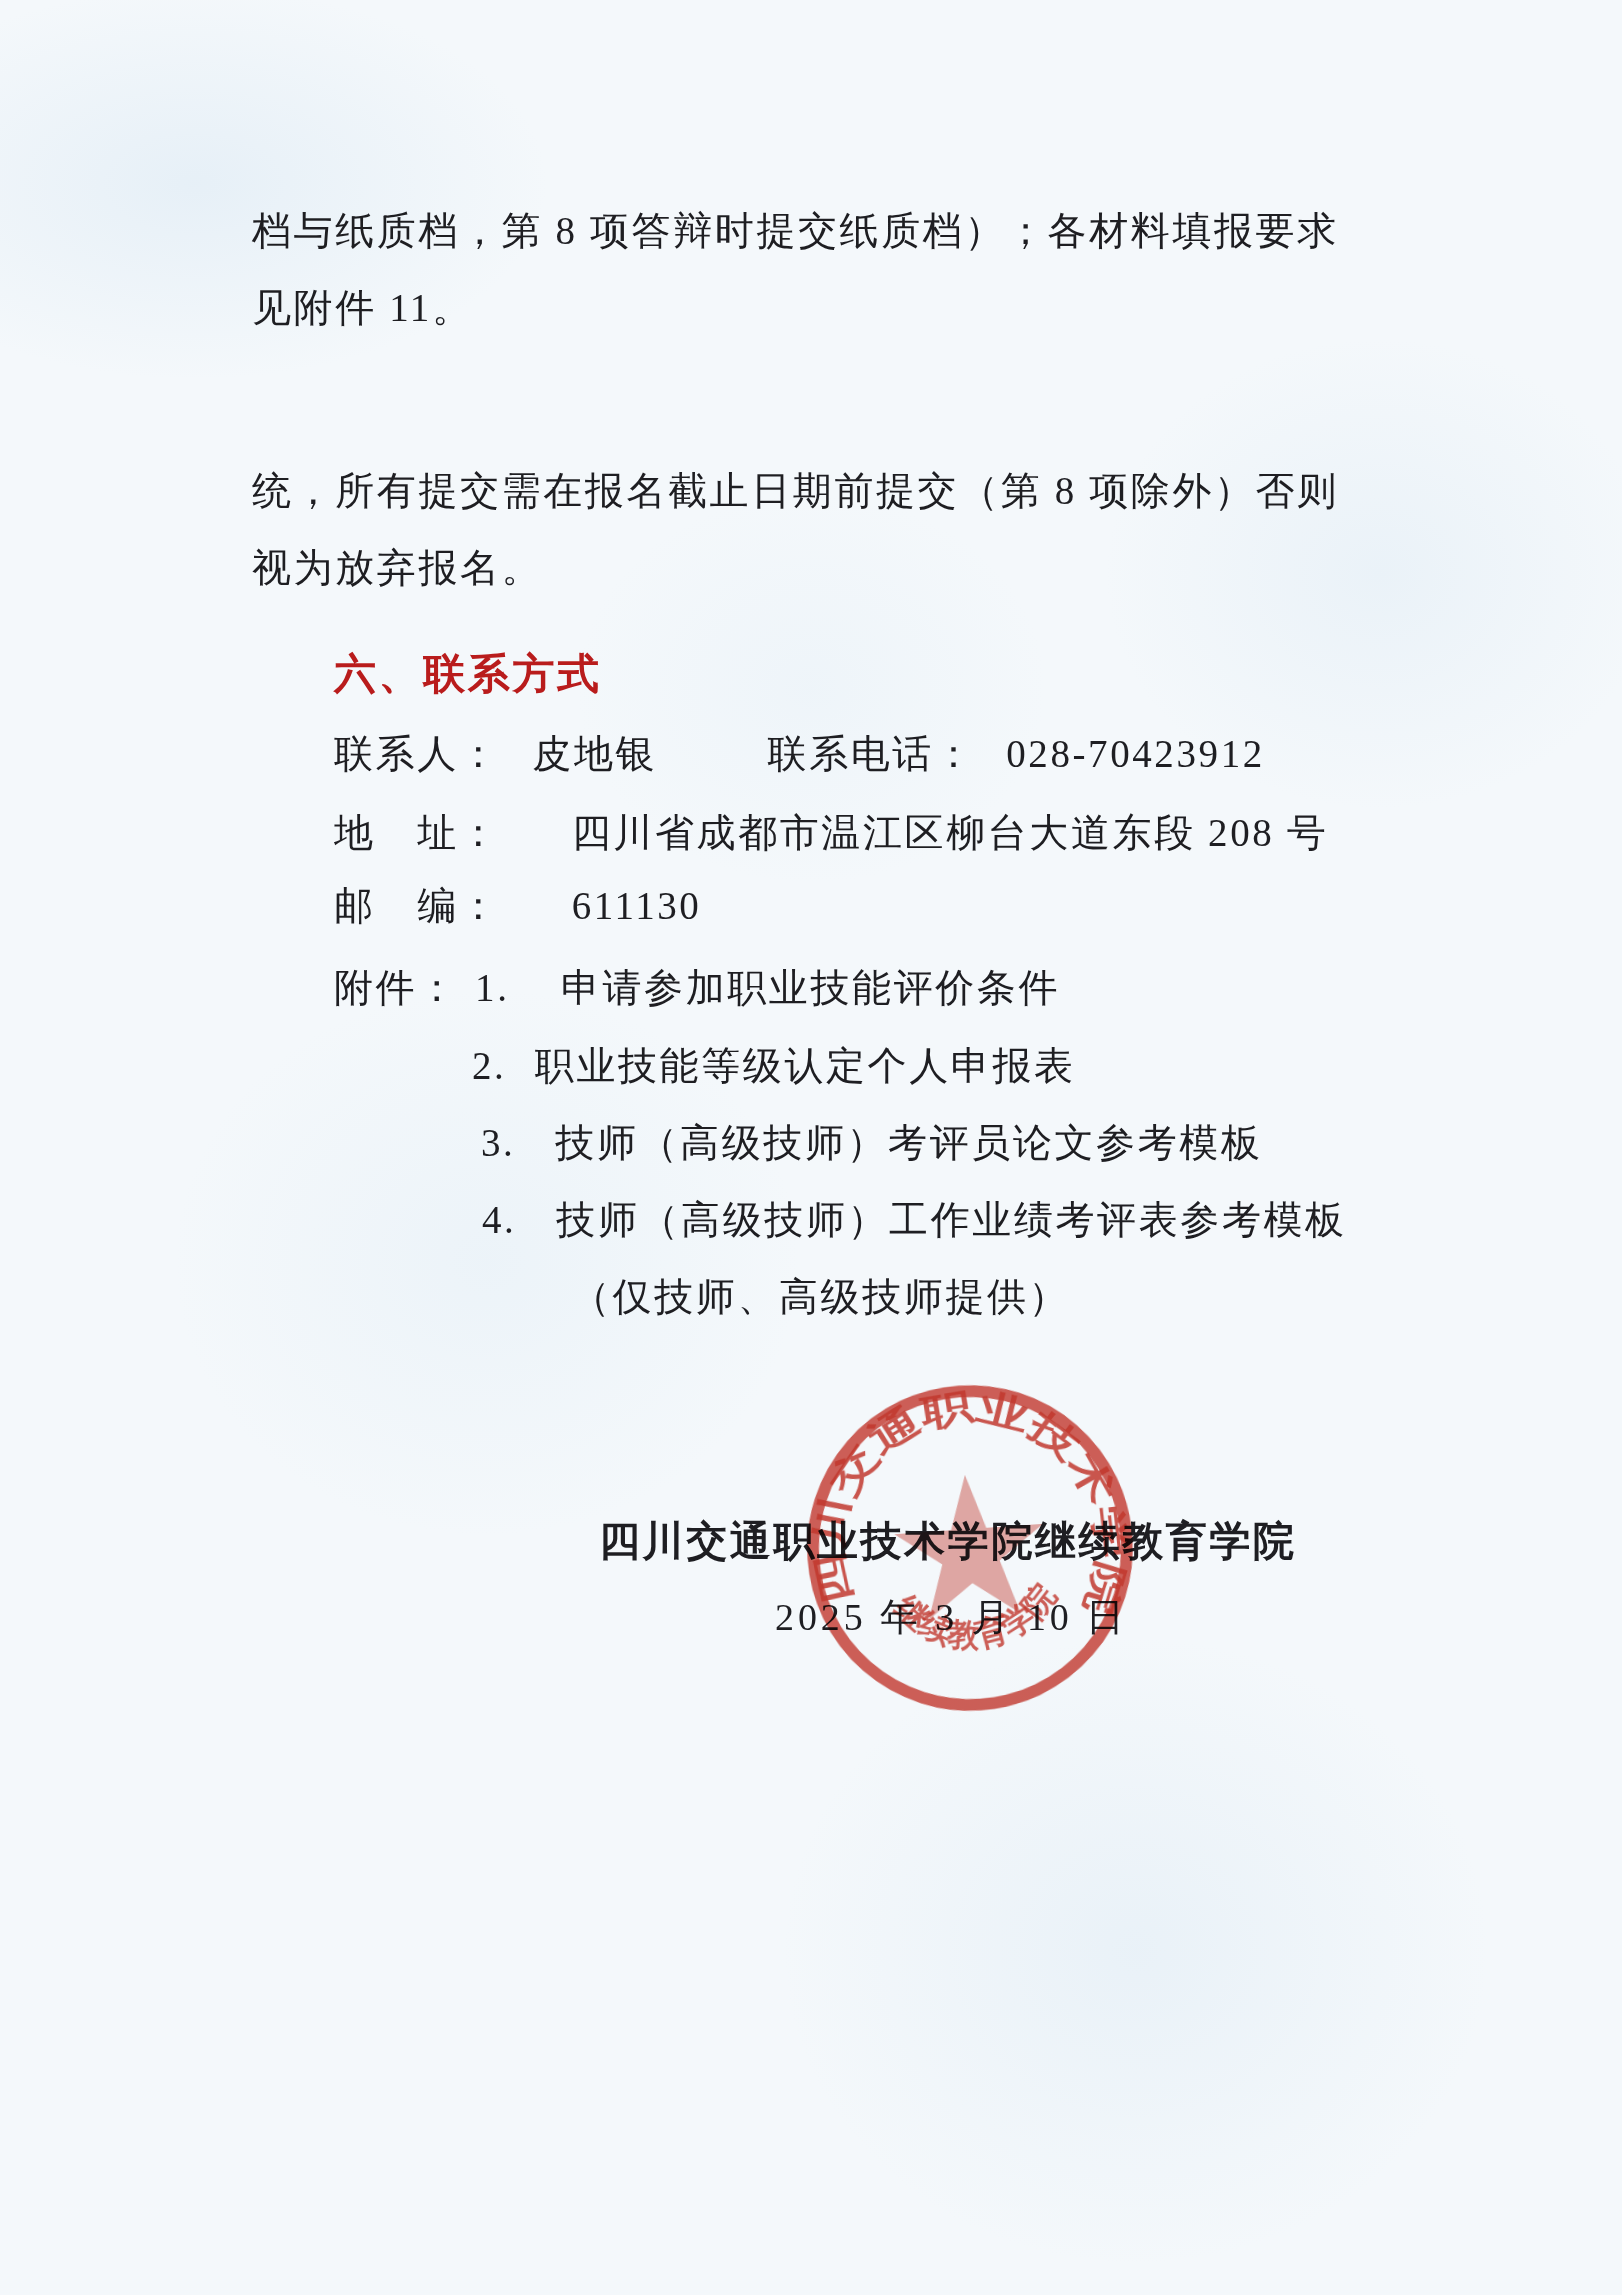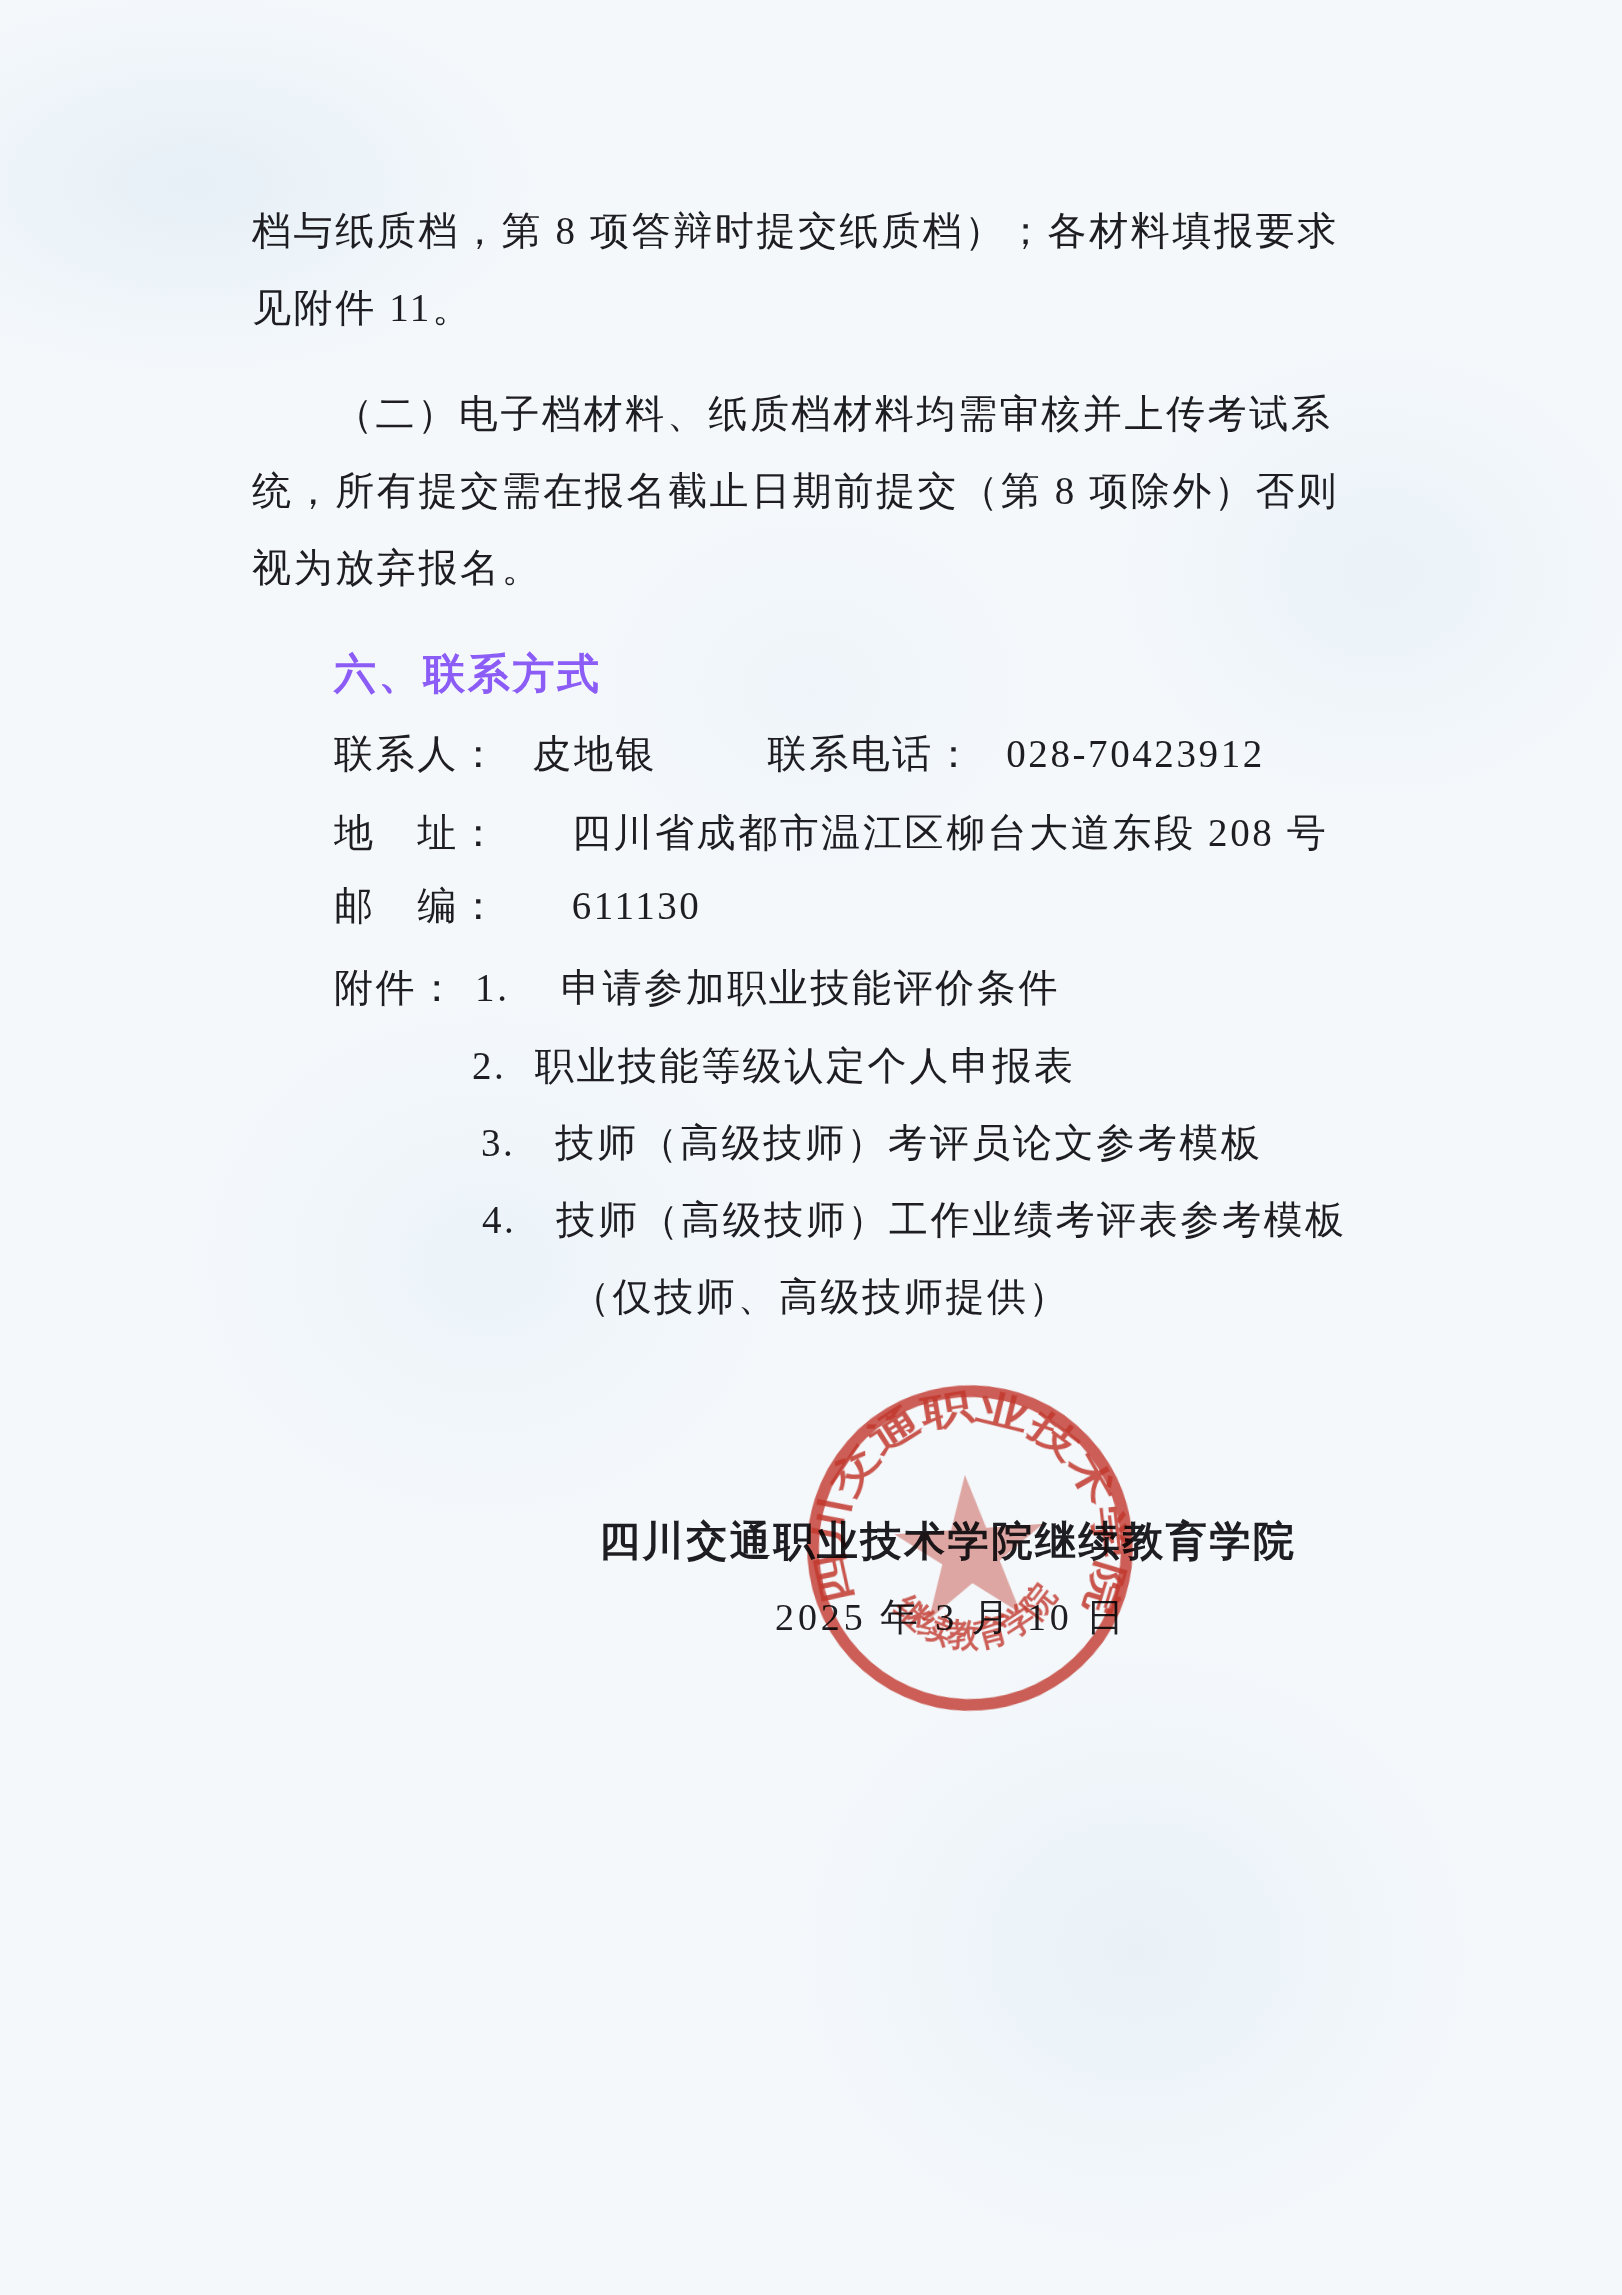--- a/index.html
+++ b/index.html
@@ -19,21 +19,21 @@
       radial-gradient(523px 458px at 30% 55%, rgba(200,222,238,.18), transparent 60%),
       radial-gradient(589px 523px at 70% 85%, rgba(195,218,236,.22), transparent 60%),
       radial-gradient(393px 327px at 50% 30%, rgba(205,225,240,.15), transparent 60%);
   }
   .ln{
     position:absolute;white-space:nowrap;
     font-size:39px;letter-spacing:2.6px;line-height:1;
   }
   .heading{
     font-family:"Liberation Sans","DejaVu Sans",sans-serif;
-    font-weight:bold;font-size:42px;letter-spacing:2.6px;color:#8b5cf6;
+    font-weight:bold;font-size:42px;letter-spacing:2.6px;color:#b91c1c;
   }
   .sig{font-size:41px;font-weight:bold;}
   .date{font-size:38px;letter-spacing:3.9px;}
   .seal{
     position:absolute;left:800px;top:1378px;width:340px;height:340px;
     transform:rotate(-4deg);
     mix-blend-mode:multiply;
     opacity:.92;
     filter:blur(0.4px);
   }
@@ -44,21 +44,20 @@
   }
 </style>
 </head>
 <body>
 
 <div class="page">
 
   <div class="ln" style="left:252px;top:211px">档与纸质档，第 8 项答辩时提交纸质档）；各材料填报要求</div>
   <div class="ln" style="left:252px;top:288px">见附件 11。</div>
 
-  <div class="ln" style="left:334px;top:394px">（二）电子档材料、纸质档材料均需审核并上传考试系</div>
   <div class="ln" style="left:252px;top:471px">统，所有提交需在报名截止日期前提交（第 8 项除外）否则</div>
   <div class="ln" style="left:252px;top:548px">视为放弃报名。</div>
 
   <div class="ln heading" style="left:334px;top:653px">六、联系方式</div>
 
   <div class="ln" style="left:334px;top:734px">
     <span>联系人：</span>
     <span style="margin-left:19.6px">皮地银</span>
     <span style="margin-left:98px">联系电话：</span>
     <span style="margin-left:18.3px">028-70423912</span>

